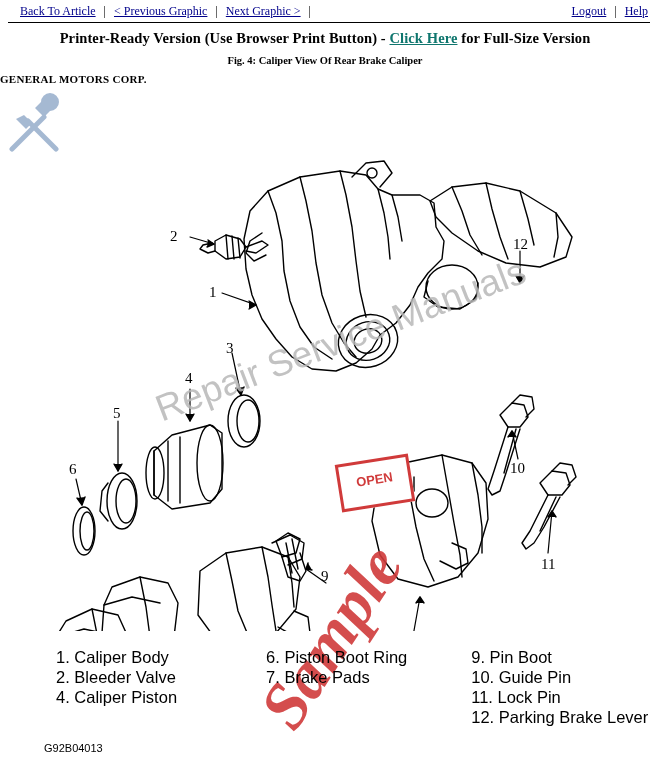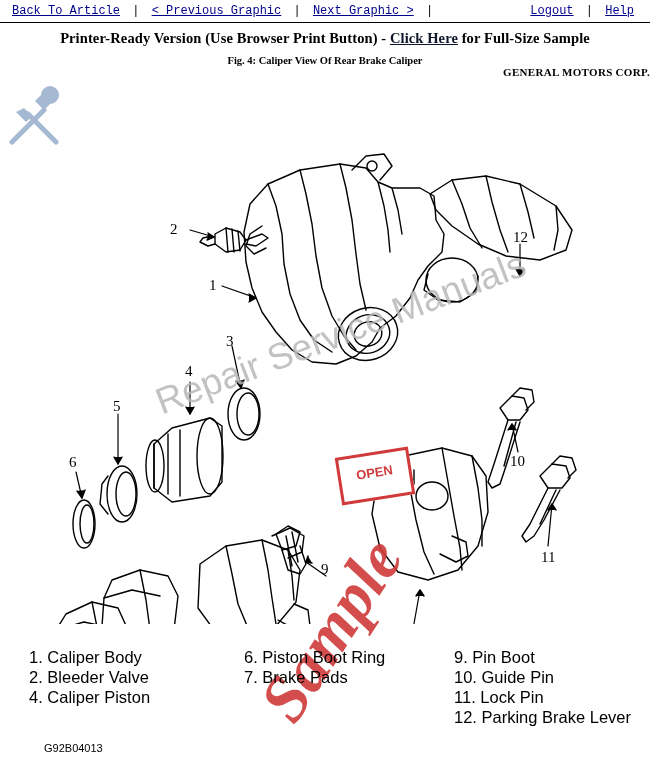--- a/index.html
+++ b/index.html
@@ -14,33 +14,34 @@
     color: #000;
     position: relative;
     overflow: hidden;
   }
 
   
   .navbar {
     position: relative;
     height: 22px;
     border-bottom: 1px solid #000;
-    font-family: Liberation Mono, monospace;
+    font-family: Liberation Serif, serif;
     font-size: 12px;
     padding: 0;
+    margin-left: 8px;
   }
   .nav-left {
     position: absolute;
     left: 12px;
     top: 4px;
     white-space: nowrap;
   }
   .nav-right {
     position: absolute;
-    right: 16px;
+    right: 2px;
     top: 4px;
     white-space: nowrap;
   }
   .nav-link {
     color: #00008B;
     text-decoration: underline;
     cursor: pointer;
     font-size: 12px;
   }
   .nav-sep {
@@ -50,35 +51,36 @@
 
   
   .printer-line {
     text-align: center;
     font-size: 14.5px;
     font-weight: bold;
     margin-top: 7px;
     letter-spacing: 0.1px;
   }
   .printer-line .click-here {
-    color: #0f172a;
+    color: #0f766e;
     text-decoration: underline;
     cursor: pointer;
     font-weight: bold;
   }
   .fig-line {
     text-align: center;
     font-size: 10.5px;
     font-weight: bold;
     margin-top: 8px;
   }
   .corp-line {
-    text-align: right;
+    text-align: left;
     font-size: 11px;
     font-weight: bold;
+    margin-top: 7px;
     letter-spacing: 0.3px;
   }
 
   
   .figure-area {
     position: relative;
     width: 650px;
     height: 540px;
     margin-top: 6px;
   }
@@ -153,21 +155,21 @@
     left: 0;
     top: 645px;
     width: 650px;
     display: flex;
     font-family: "Liberation Sans", sans-serif;
     font-size: 16.5px;
   }
   .legend-col {
     padding-top: 2px;
   }
-  .legend-col.c1 { width: 215px; padding-left: 29px; }
+  .legend-col.c1 { width: 215px; padding-left: 56px; }
   .legend-col.c2 { width: 210px; }
   .legend-col.c3 { width: 183px; }
   .legend-item {
     line-height: 20px;
     white-space: nowrap;
   }
 
   
   .footer-code {
     position: absolute;
@@ -190,21 +192,21 @@
     <span class="nav-sep">|</span>
   </div>
   <div class="nav-right">
     <span class="nav-link">Logout</span>
     <span class="nav-sep">|</span>
     <span class="nav-link">Help</span>
   </div>
 </div>
 
 <div class="printer-line">
-  <span>Printer-Ready Version (Use Browser Print Button) - </span><span class="click-here">Click Here</span><span> for Full-Size Sample</span>
+  <span>Printer-Ready Version (Use Browser Print Button) - </span><span class="click-here">Click Here</span><span> for Full-Size Version</span>
 </div>
 <div class="fig-line">Fig. 4: Caliper View Of Rear Brake Caliper</div>
 <div class="corp-line">GENERAL MOTORS CORP.</div>
 
 <div class="figure-area">
 
   <svg width="650" height="540" viewBox="0 0 650 540">
     <g fill="none" stroke="#000" stroke-width="1.4" stroke-linejoin="round" stroke-linecap="round">
 
       <path d="M250 120 L268 100 L300 86 L340 80 L366 84 L378 98 L392 104

